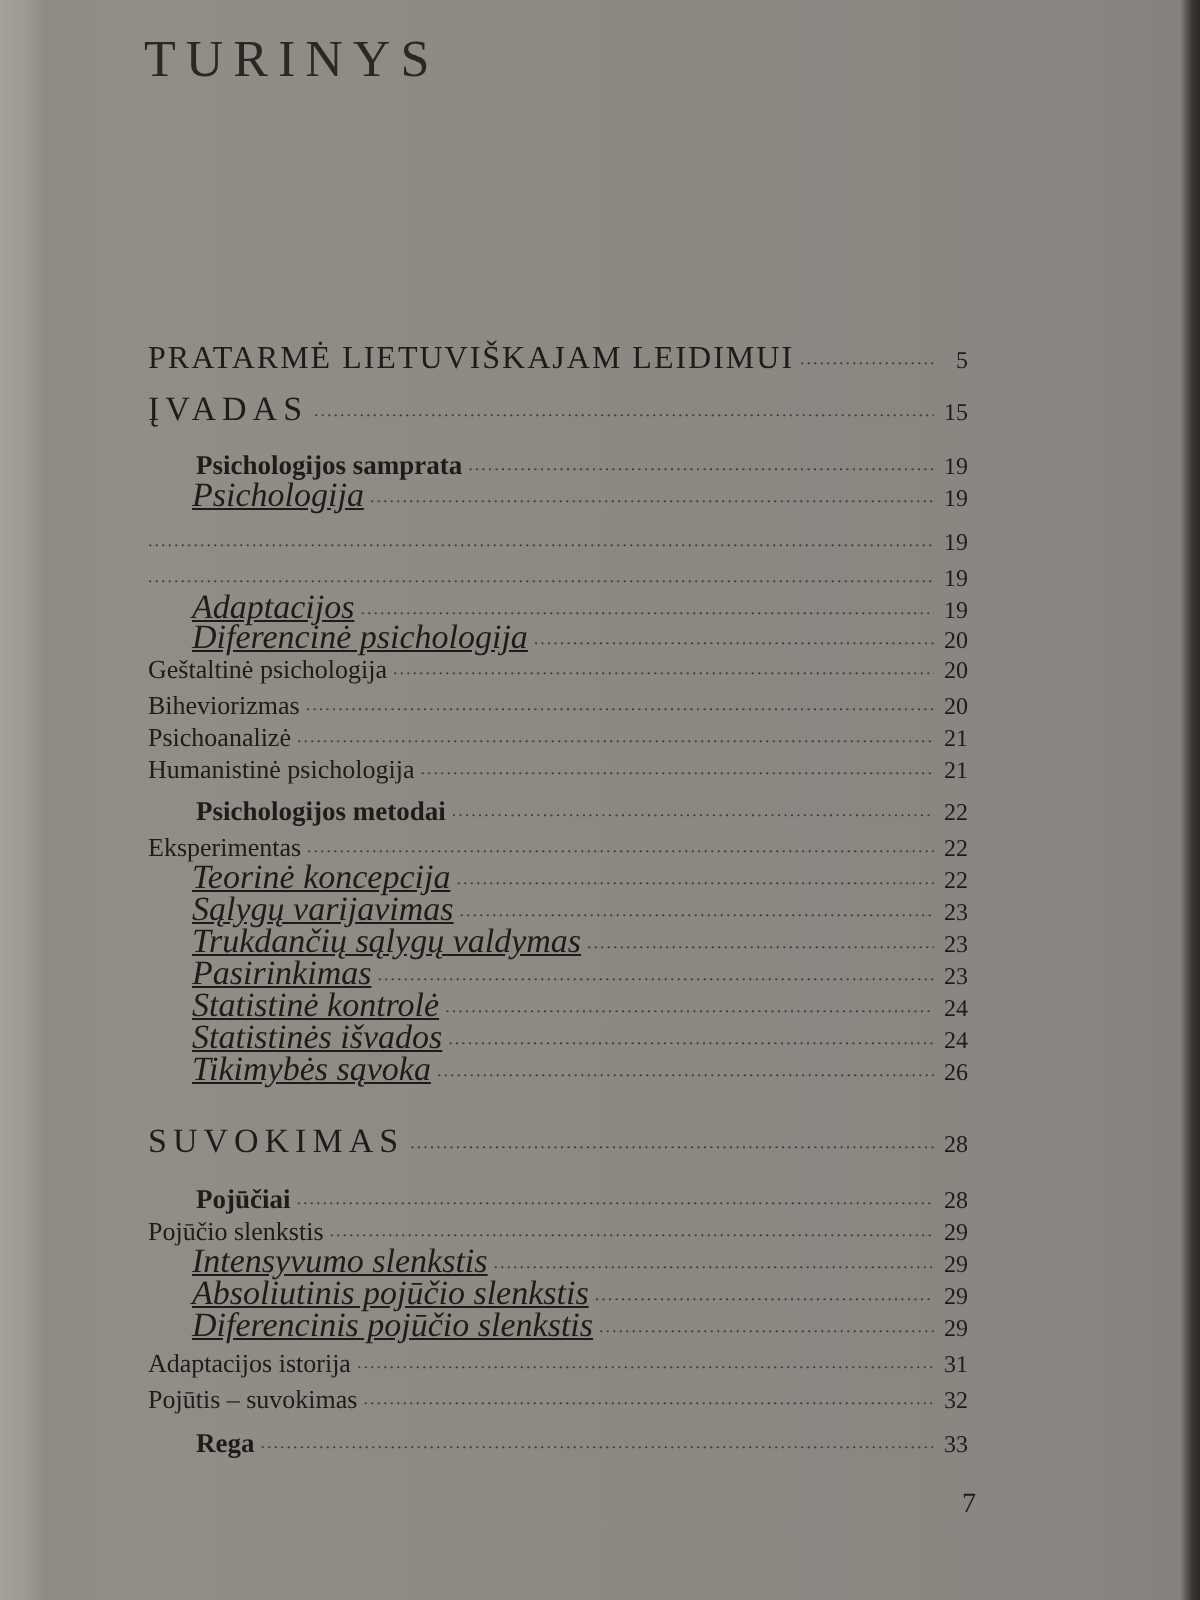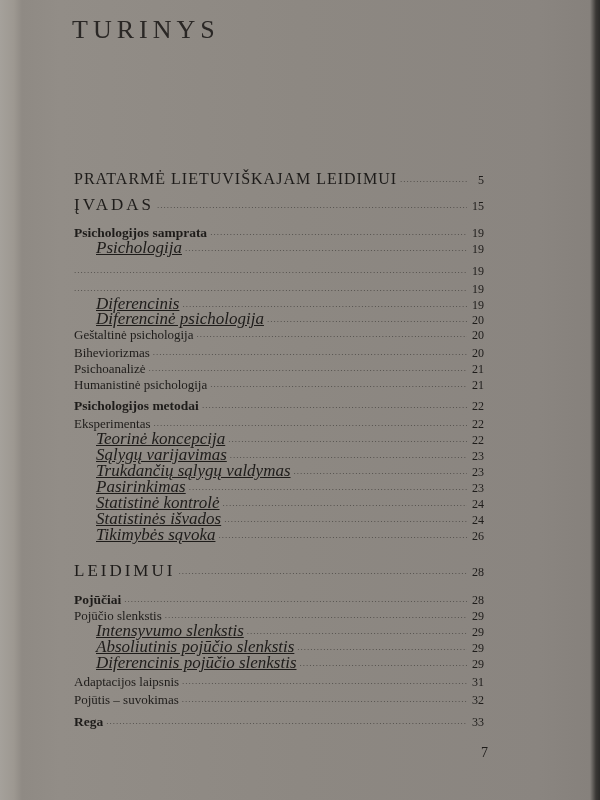--- a/index.html
+++ b/index.html
@@ -65,21 +65,21 @@
     }
     .row .page-num {
       flex: 0 0 auto;
       padding-left: 3px;
       font-size: 12px;
       width: 14px;
       text-align: right;
     }
     .lvl-chapter .label { font-size: 17px; letter-spacing: 3px; }
     .lvl-chapter.caps-tight .label { font-size: 16px; letter-spacing: 1px; text-align: center; }
-    .lvl-section .label { font-size: 13.5px; font-weight: bold; }
+    .lvl-section .label { font-size: 13.5px; font-weight: bold; margin-left: 24px; }
     .lvl-sub .label { font-size: 13px; padding-left: 0; }
     .lvl-subsub .label { font-size: 17px; font-style: italic; padding-left: 22px; text-decoration: underline; }
     .folio {
       position: absolute;
       left: 481px;
       top: 745px;
       font-size: 14px;
       color: #1e1c1a;
     }
   </style>
@@ -112,21 +112,21 @@
       </div>
     <div class="row lvl-section" style="top:91px">
         <span class="dots"></span>
         <span class="page-num">19</span>
       </div>
     <div class="row lvl-sub" style="top:109px">
         <span class="dots"></span>
         <span class="page-num">19</span>
       </div>
     <div class="row lvl-subsub" style="top:125px">
-        <span class="label">Diferencinis</span>
+        <span class="label">Adaptacijos</span>
         <span class="dots"></span>
         <span class="page-num">19</span>
       </div>
     <div class="row lvl-subsub" style="top:140px">
         <span class="label">Diferencinė psichologija</span>
         <span class="dots"></span>
         <span class="page-num">20</span>
       </div>
     <div class="row lvl-sub" style="top:155px">
         <span class="label">Geštaltinė psichologija</span>
@@ -187,21 +187,21 @@
         <span class="label">Statistinės išvados</span>
         <span class="dots"></span>
         <span class="page-num">24</span>
       </div>
     <div class="row lvl-subsub" style="top:356px">
         <span class="label">Tikimybės sąvoka</span>
         <span class="dots"></span>
         <span class="page-num">26</span>
       </div>
     <div class="row lvl-chapter" style="top:392px">
-        <span class="label">LEIDIMUI</span>
+        <span class="label">SUVOKIMAS</span>
         <span class="dots"></span>
         <span class="page-num">28</span>
       </div>
     <div class="row lvl-section" style="top:420px">
         <span class="label">Pojūčiai</span>
         <span class="dots"></span>
         <span class="page-num">28</span>
       </div>
     <div class="row lvl-sub" style="top:436px">
         <span class="label">Pojūčio slenkstis</span>
@@ -217,21 +217,21 @@
         <span class="label">Absoliutinis pojūčio slenkstis</span>
         <span class="dots"></span>
         <span class="page-num">29</span>
       </div>
     <div class="row lvl-subsub" style="top:484px">
         <span class="label">Diferencinis pojūčio slenkstis</span>
         <span class="dots"></span>
         <span class="page-num">29</span>
       </div>
     <div class="row lvl-sub" style="top:502px">
-        <span class="label">Adaptacijos laipsnis</span>
+        <span class="label">Adaptacijos istorija</span>
         <span class="dots"></span>
         <span class="page-num">31</span>
       </div>
     <div class="row lvl-sub" style="top:520px">
         <span class="label">Pojūtis – suvokimas</span>
         <span class="dots"></span>
         <span class="page-num">32</span>
       </div>
     <div class="row lvl-section" style="top:542px">
         <span class="label">Rega</span>

